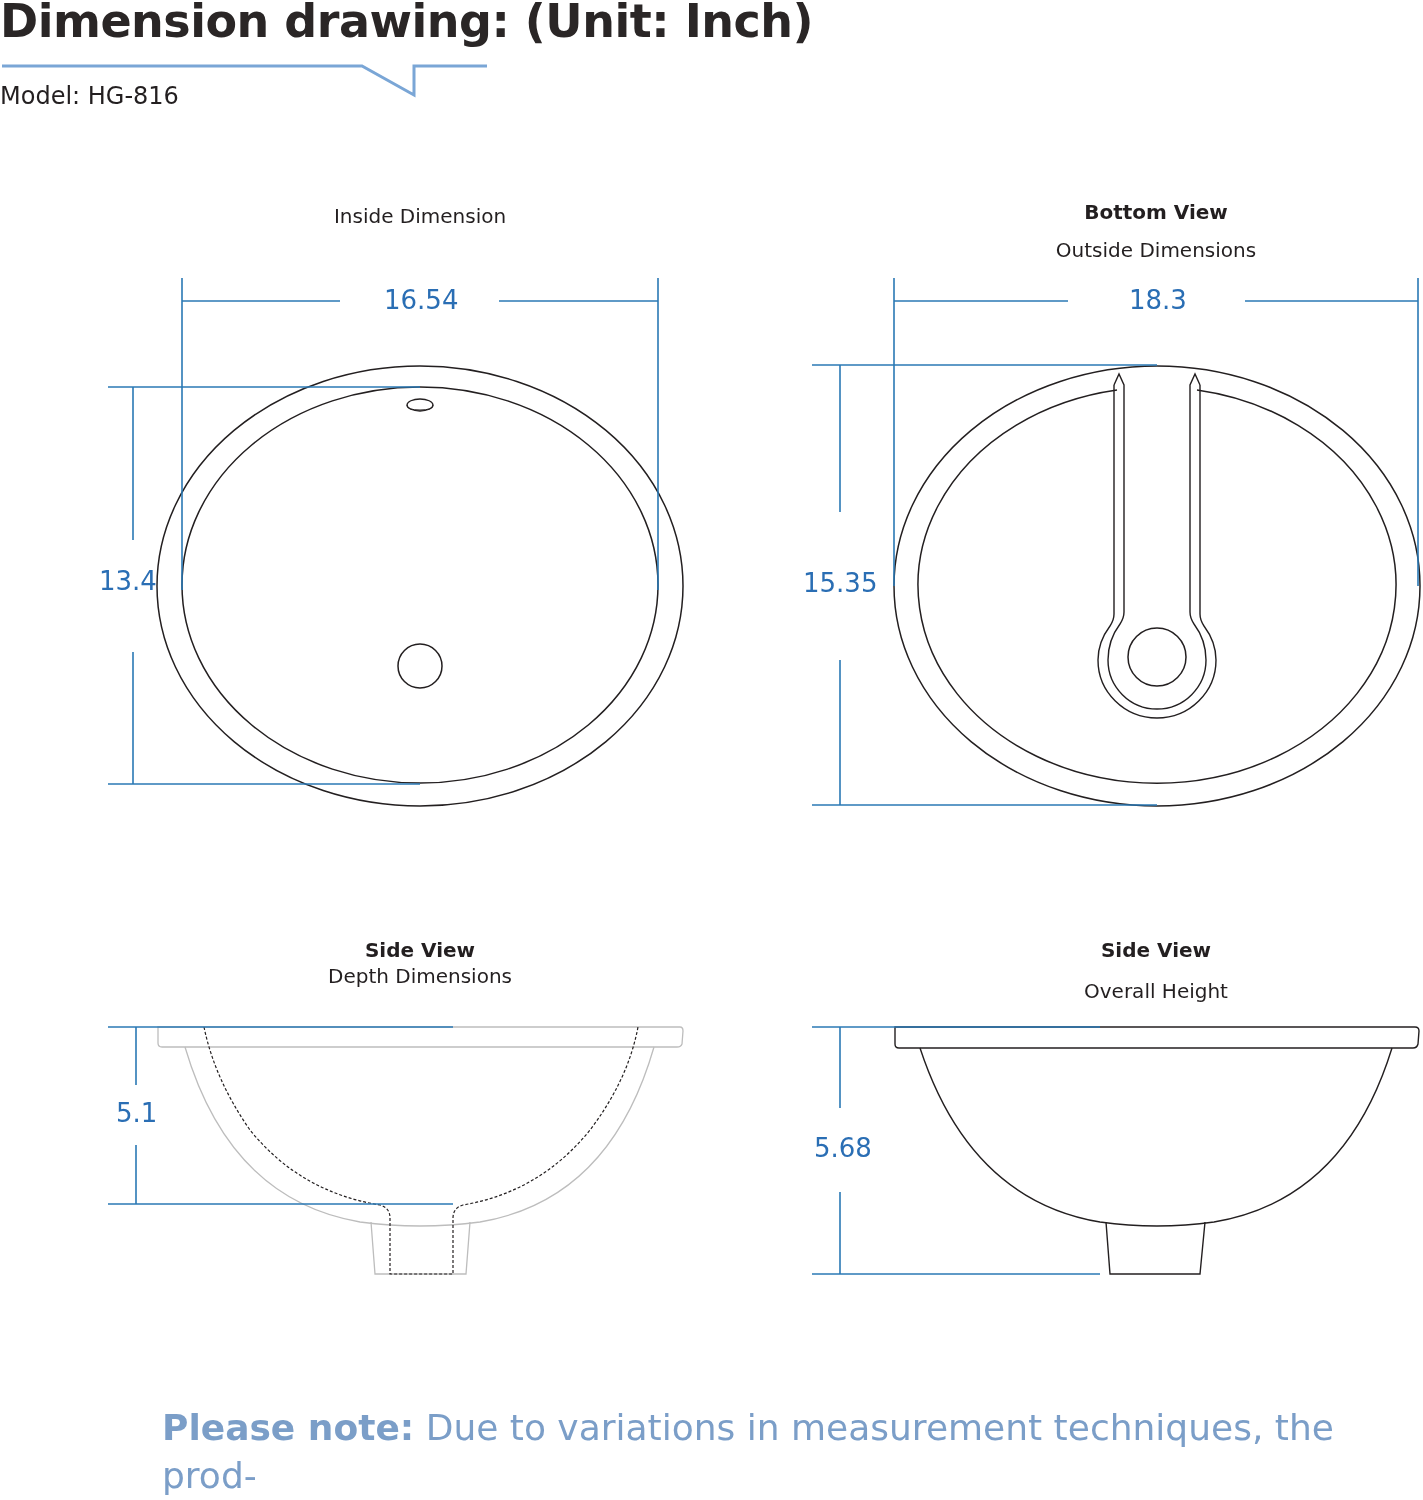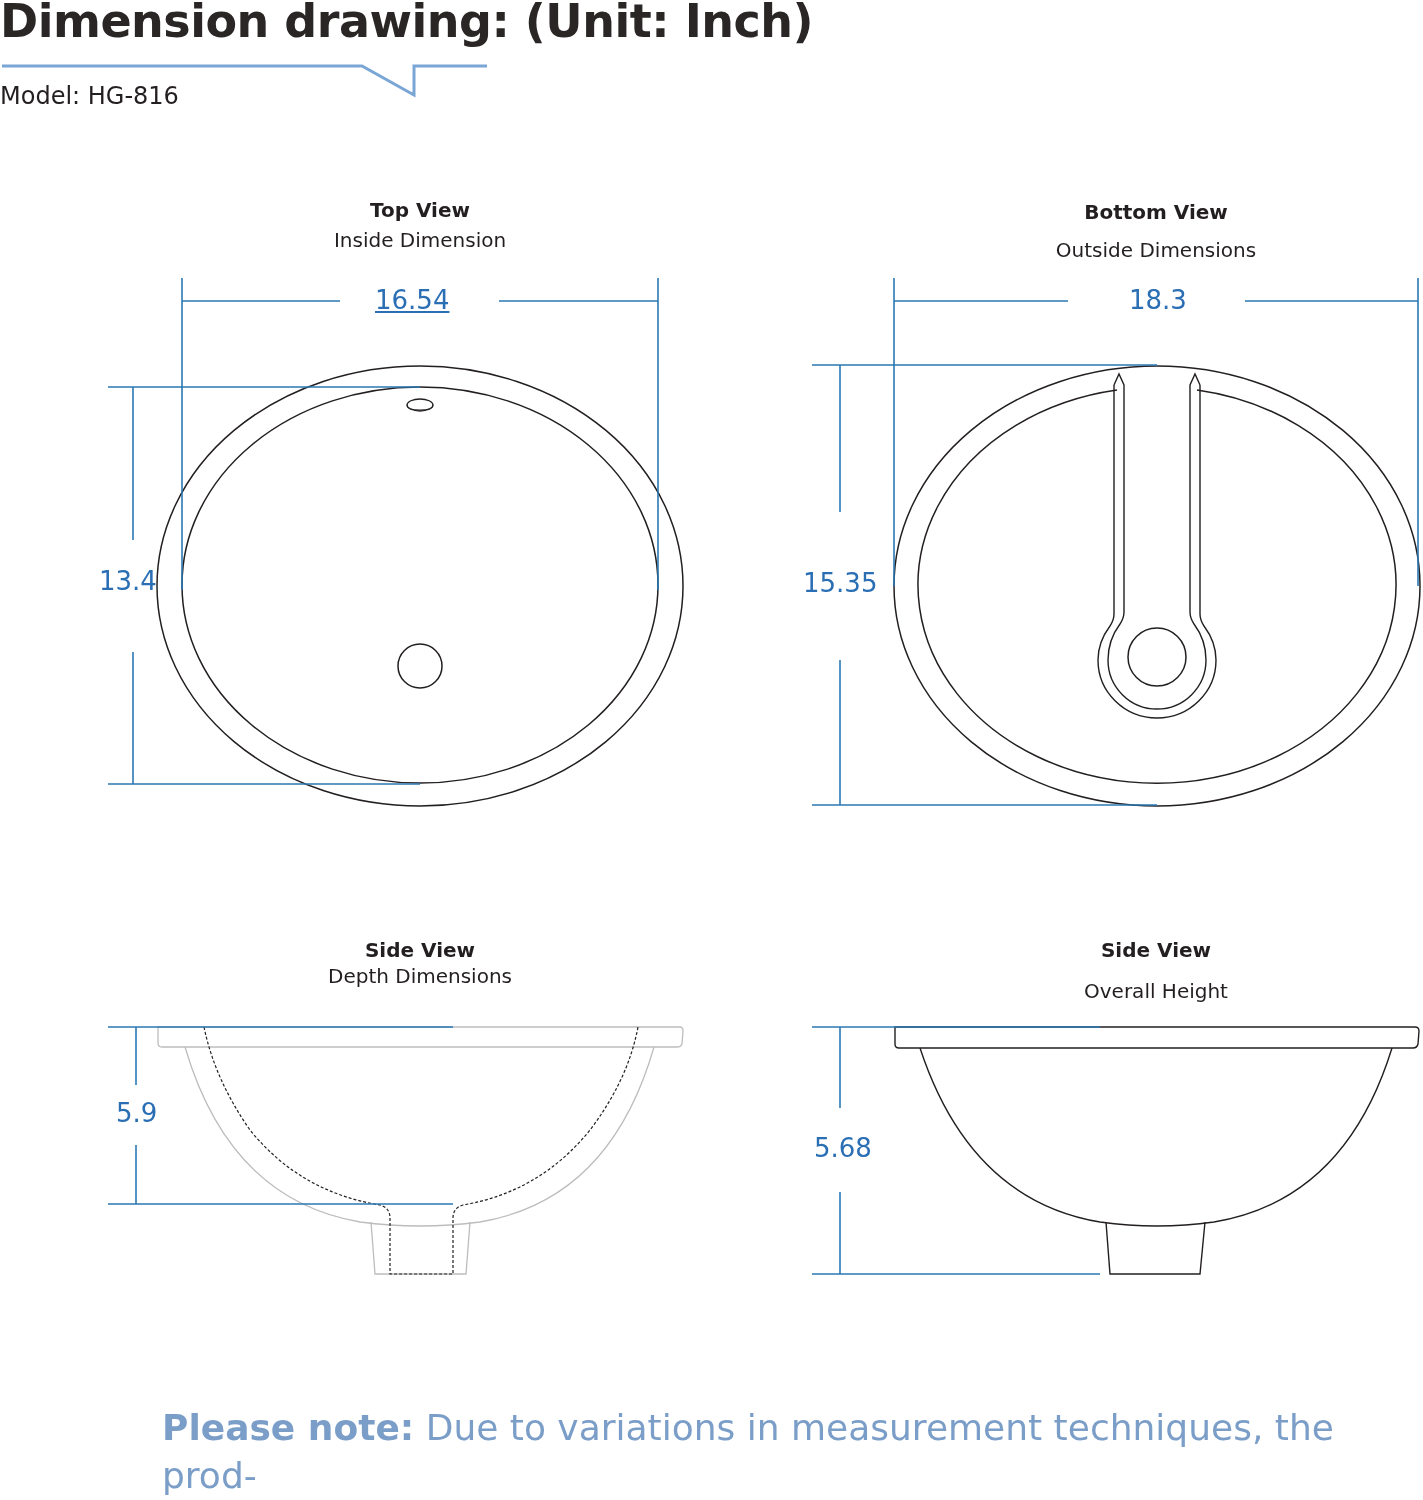--- a/index.html
+++ b/index.html
@@ -14,21 +14,20 @@
     .note { position: absolute; left: 154px; top: 1404px; width: 1220px; font-size: 36px; line-height: 48px; color: #7b9ec8; margin-left: 8px; }
     .note .lead { font-weight: bold; }
   </style>
 </head>
 <body>
 
 <div class="title">Dimension drawing: (Unit: Inch)</div>
 <div class="model">Model: HG-816</div>
 
 <div class="view-head" style="left:220px; top:198px;">
-  <div class="h">Top View</div>
   <div class="s">Inside Dimension</div>
 </div>
 <div class="view-head" style="left:956px; top:200px;">
   <div class="h">Bottom View</div>
   <div class="s" style="margin-top:14px;">Outside Dimensions</div>
 </div>
 <div class="view-head" style="left:220px; top:938px;">
   <div class="h">Side View</div>
   <div class="s" style="margin-top:2px;">Depth Dimensions</div>
 </div>
@@ -100,24 +99,24 @@
     <path d="M1106,1222 L1110,1274 L1200,1274 L1205,1222" stroke="#231f20" stroke-width="1.4"></path>
     <g stroke="#2a78b4" stroke-width="1.6">
       <line x1="812" y1="1027" x2="1100" y2="1027"></line>
       <line x1="812" y1="1274" x2="1100" y2="1274"></line>
       <line x1="840" y1="1027" x2="840" y2="1108"></line>
       <line x1="840" y1="1192" x2="840" y2="1274"></line>
     </g>
   </g>
 </svg>
 
-<div class="dimlabel" style="left:375px; top:285px;text-decoration:underline;">16.54</div>
+<div class="dimlabel" style="left:384px; top:285px;">16.54</div>
 <div class="dimlabel" style="left:99px; top:566px;">13.4</div>
 <div class="dimlabel" style="left:1129px; top:285px;">18.3</div>
 <div class="dimlabel" style="left:803px; top:568px;">15.35</div>
-<div class="dimlabel" style="left:116px; top:1098px;">5.9</div>
+<div class="dimlabel" style="left:116px; top:1098px;">5.1</div>
 <div class="dimlabel" style="left:814px; top:1133px;">5.68</div>
 
 <div class="note">
   <span class="lead">Please note:</span>
   <span>Due to variations in measurement techniques, the prod-</span>
   
 </div>
 
 </body></html>

